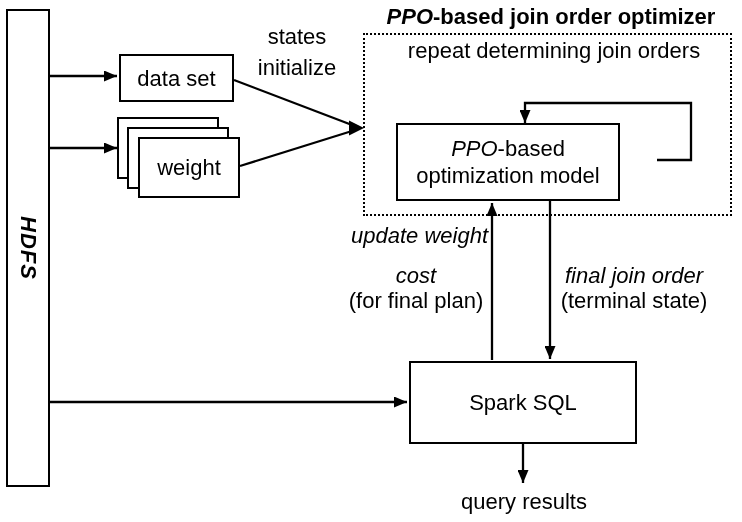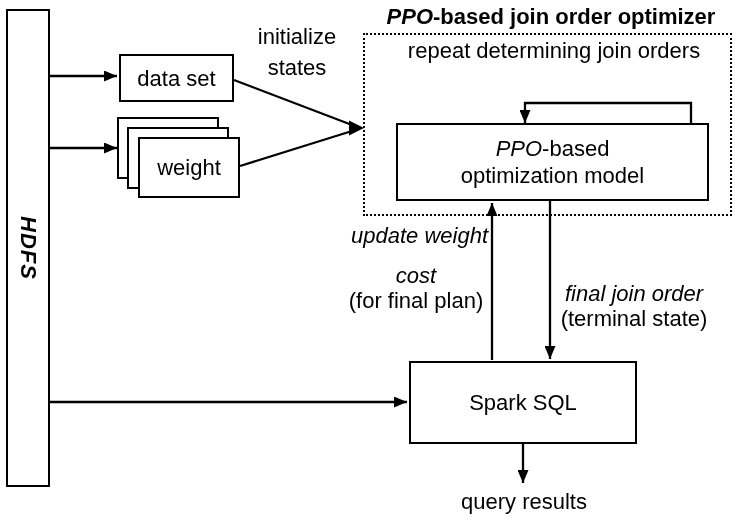--- a/index.html
+++ b/index.html
@@ -71,49 +71,49 @@
     <span>data set</span>
   </div>
 
   <div class="box" style="left:117px;top:117px;width:102px;height:62px;"></div>
   <div class="box" style="left:127px;top:127px;width:102px;height:62px;"></div>
   <div class="box" style="left:138px;top:137px;width:102px;height:61px;">
     <span>weight</span>
   </div>
 
   <div class="lbl tc lh31" style="left:237px;top:21px;width:120px;">
+    <div>states</div>
     <div>initialize</div>
-    <div>states</div>
   </div>
 
   <div class="lbl tc b" style="left:366px;top:4px;width:370px;">
     <span class="i">PPO</span><span>-based join order optimizer</span>
   </div>
 
   <div class="dotted" style="left:363px;top:33px;width:369px;height:183px;"></div>
 
   <div class="lbl tc" style="left:379px;top:38px;width:350px;">
     <div>repeat determining join orders</div>
   </div>
 
-  <div class="box" style="left:396px;top:123px;width:313px;height:78px;">
+  <div class="box" style="left:396px;top:123px;width:224px;height:78px;">
     <div>
       <div><span class="i">PPO</span><span>-based</span></div>
       <div>optimization model</div>
     </div>
   </div>
 
   <div class="lbl tr" style="left:330px;top:223px;width:158px;font-style:italic;">update weight</div>
 
   <div class="lbl tc lh25" style="left:341px;top:263px;width:150px;">
     <div class="i">cost</div>
     <div>(for final plan)</div>
   </div>
 
-  <div class="lbl tc lh25" style="left:553px;top:263px;width:162px;margin-top:18px;">
+  <div class="lbl tc lh25" style="left:553px;top:263px;width:162px;">
     <div class="i">final join order</div>
     <div>(terminal state)</div>
   </div>
 
 
   <div class="box" style="left:409px;top:361px;width:228px;height:83px;">
     <span>Spark SQL</span>
   </div>
 
   <div class="lbl tc" style="left:438px;top:489px;width:172px;">query results</div>

